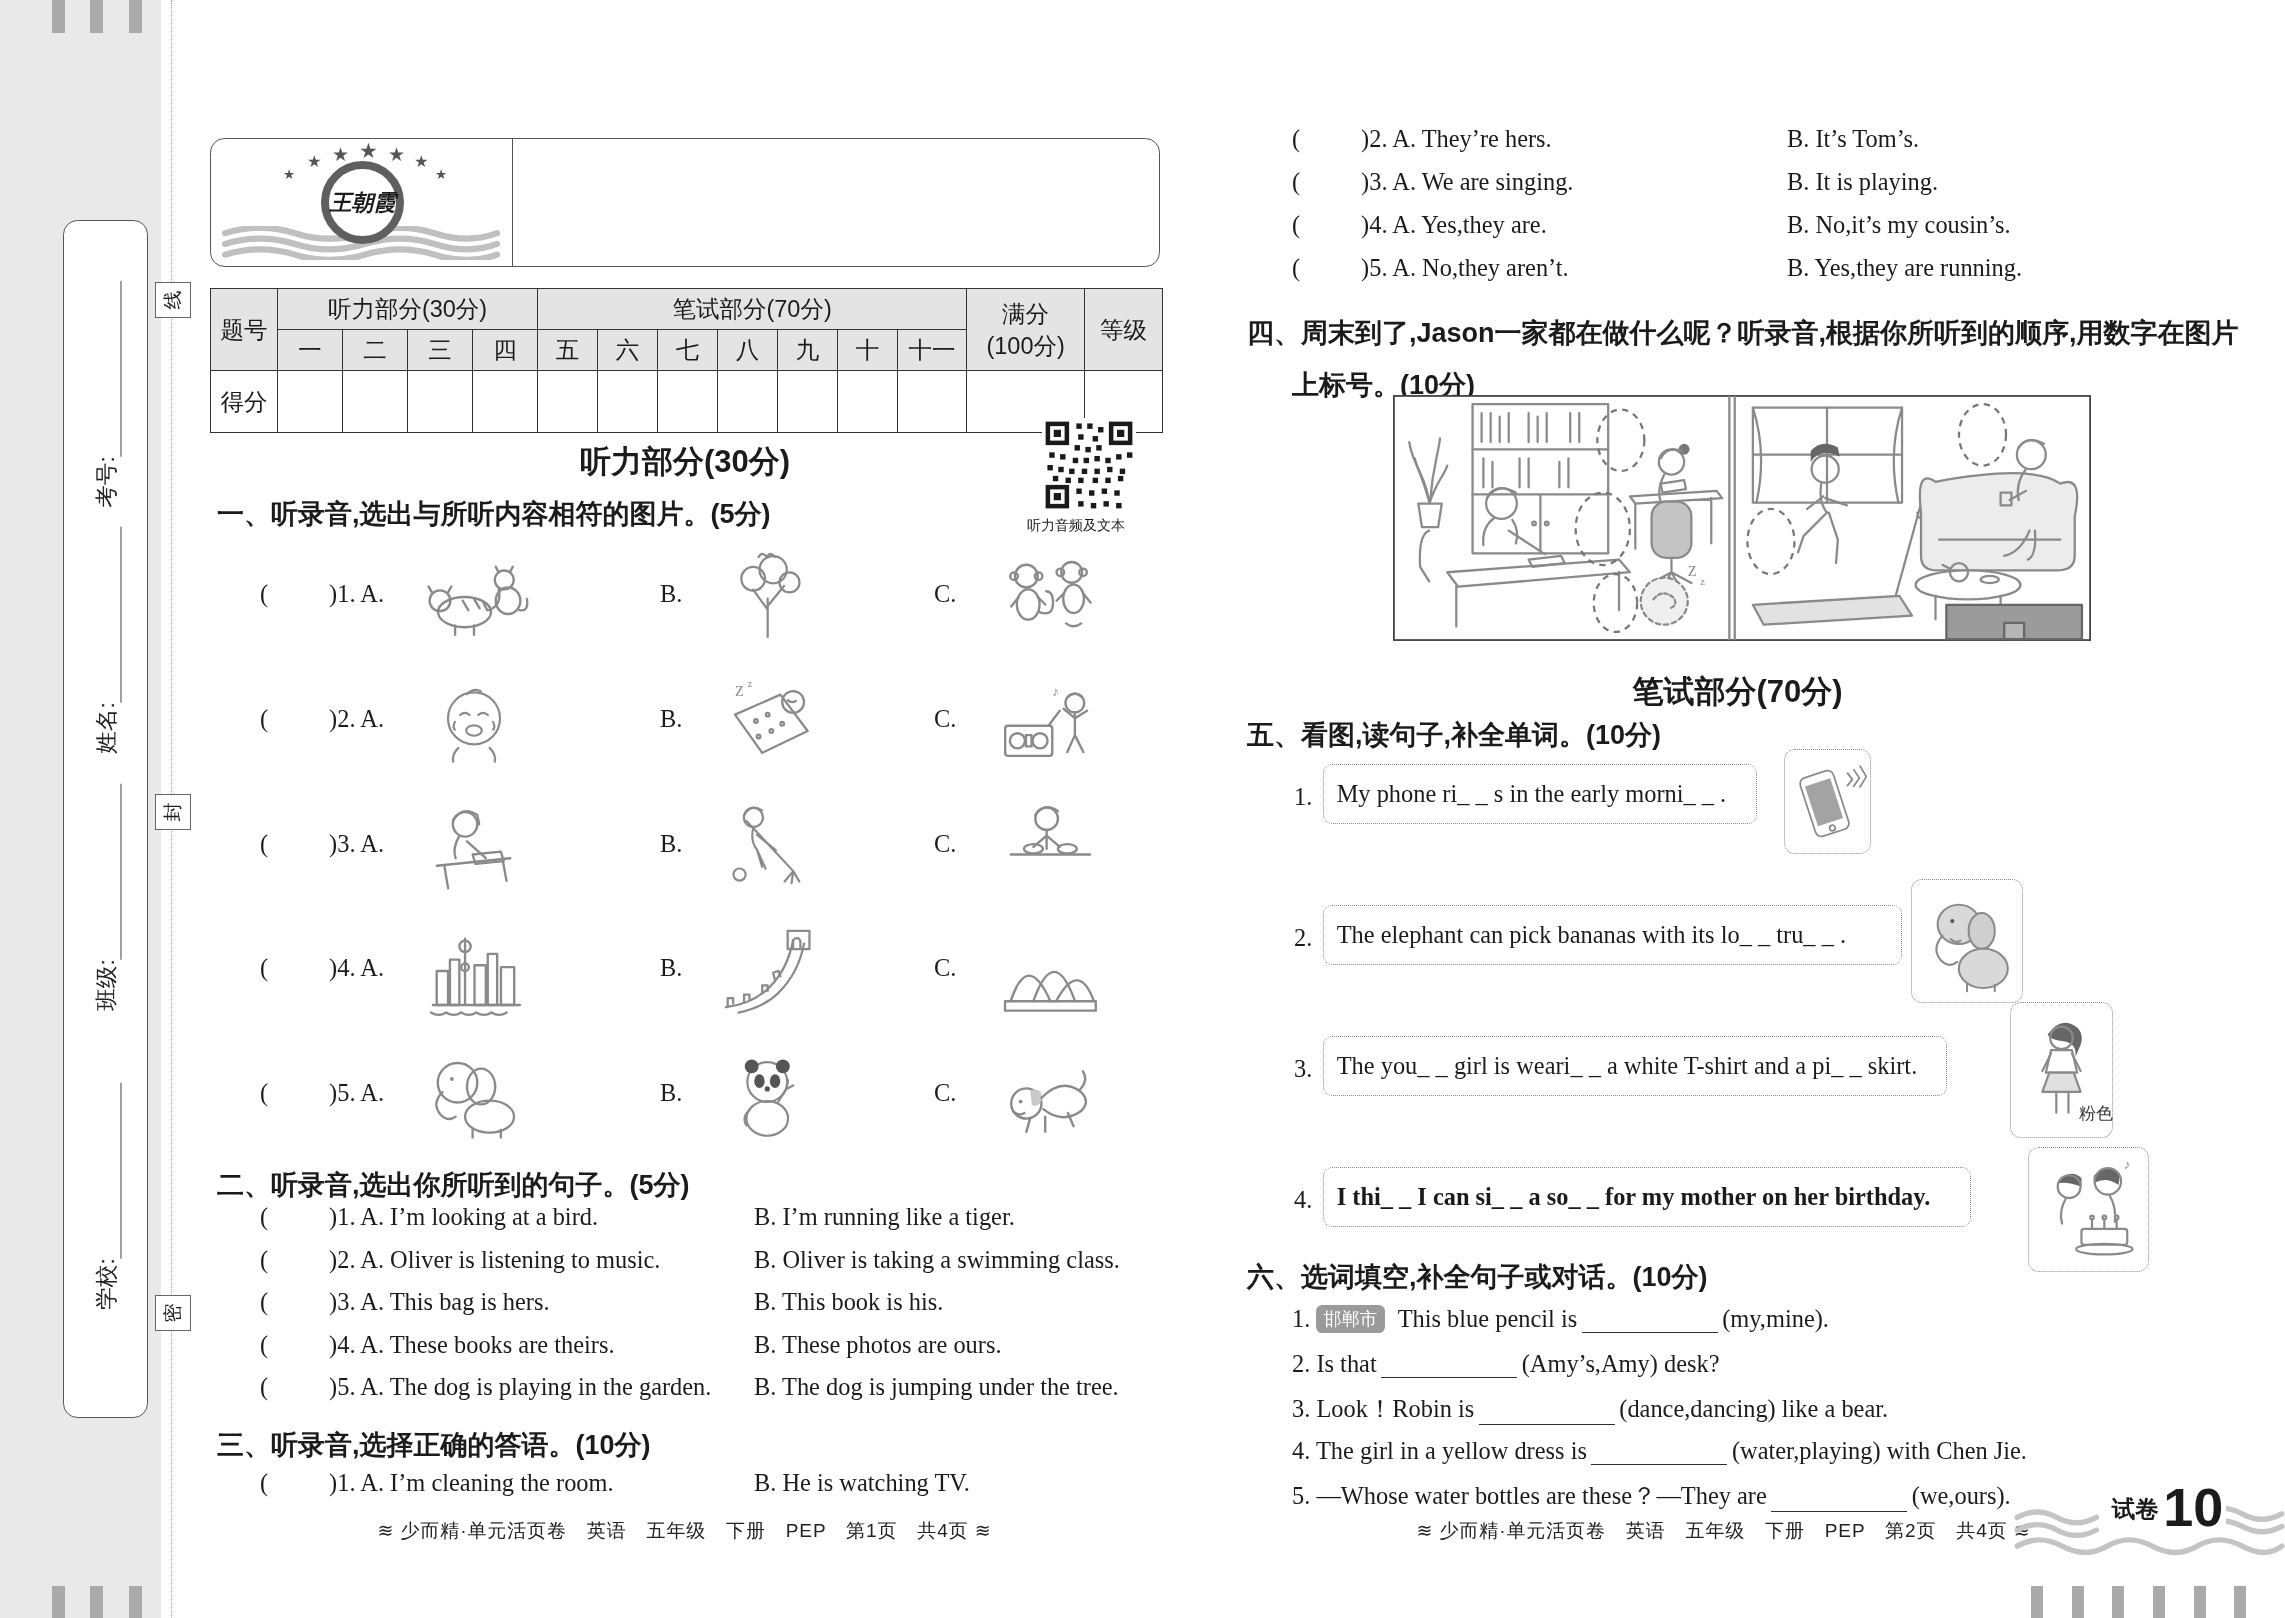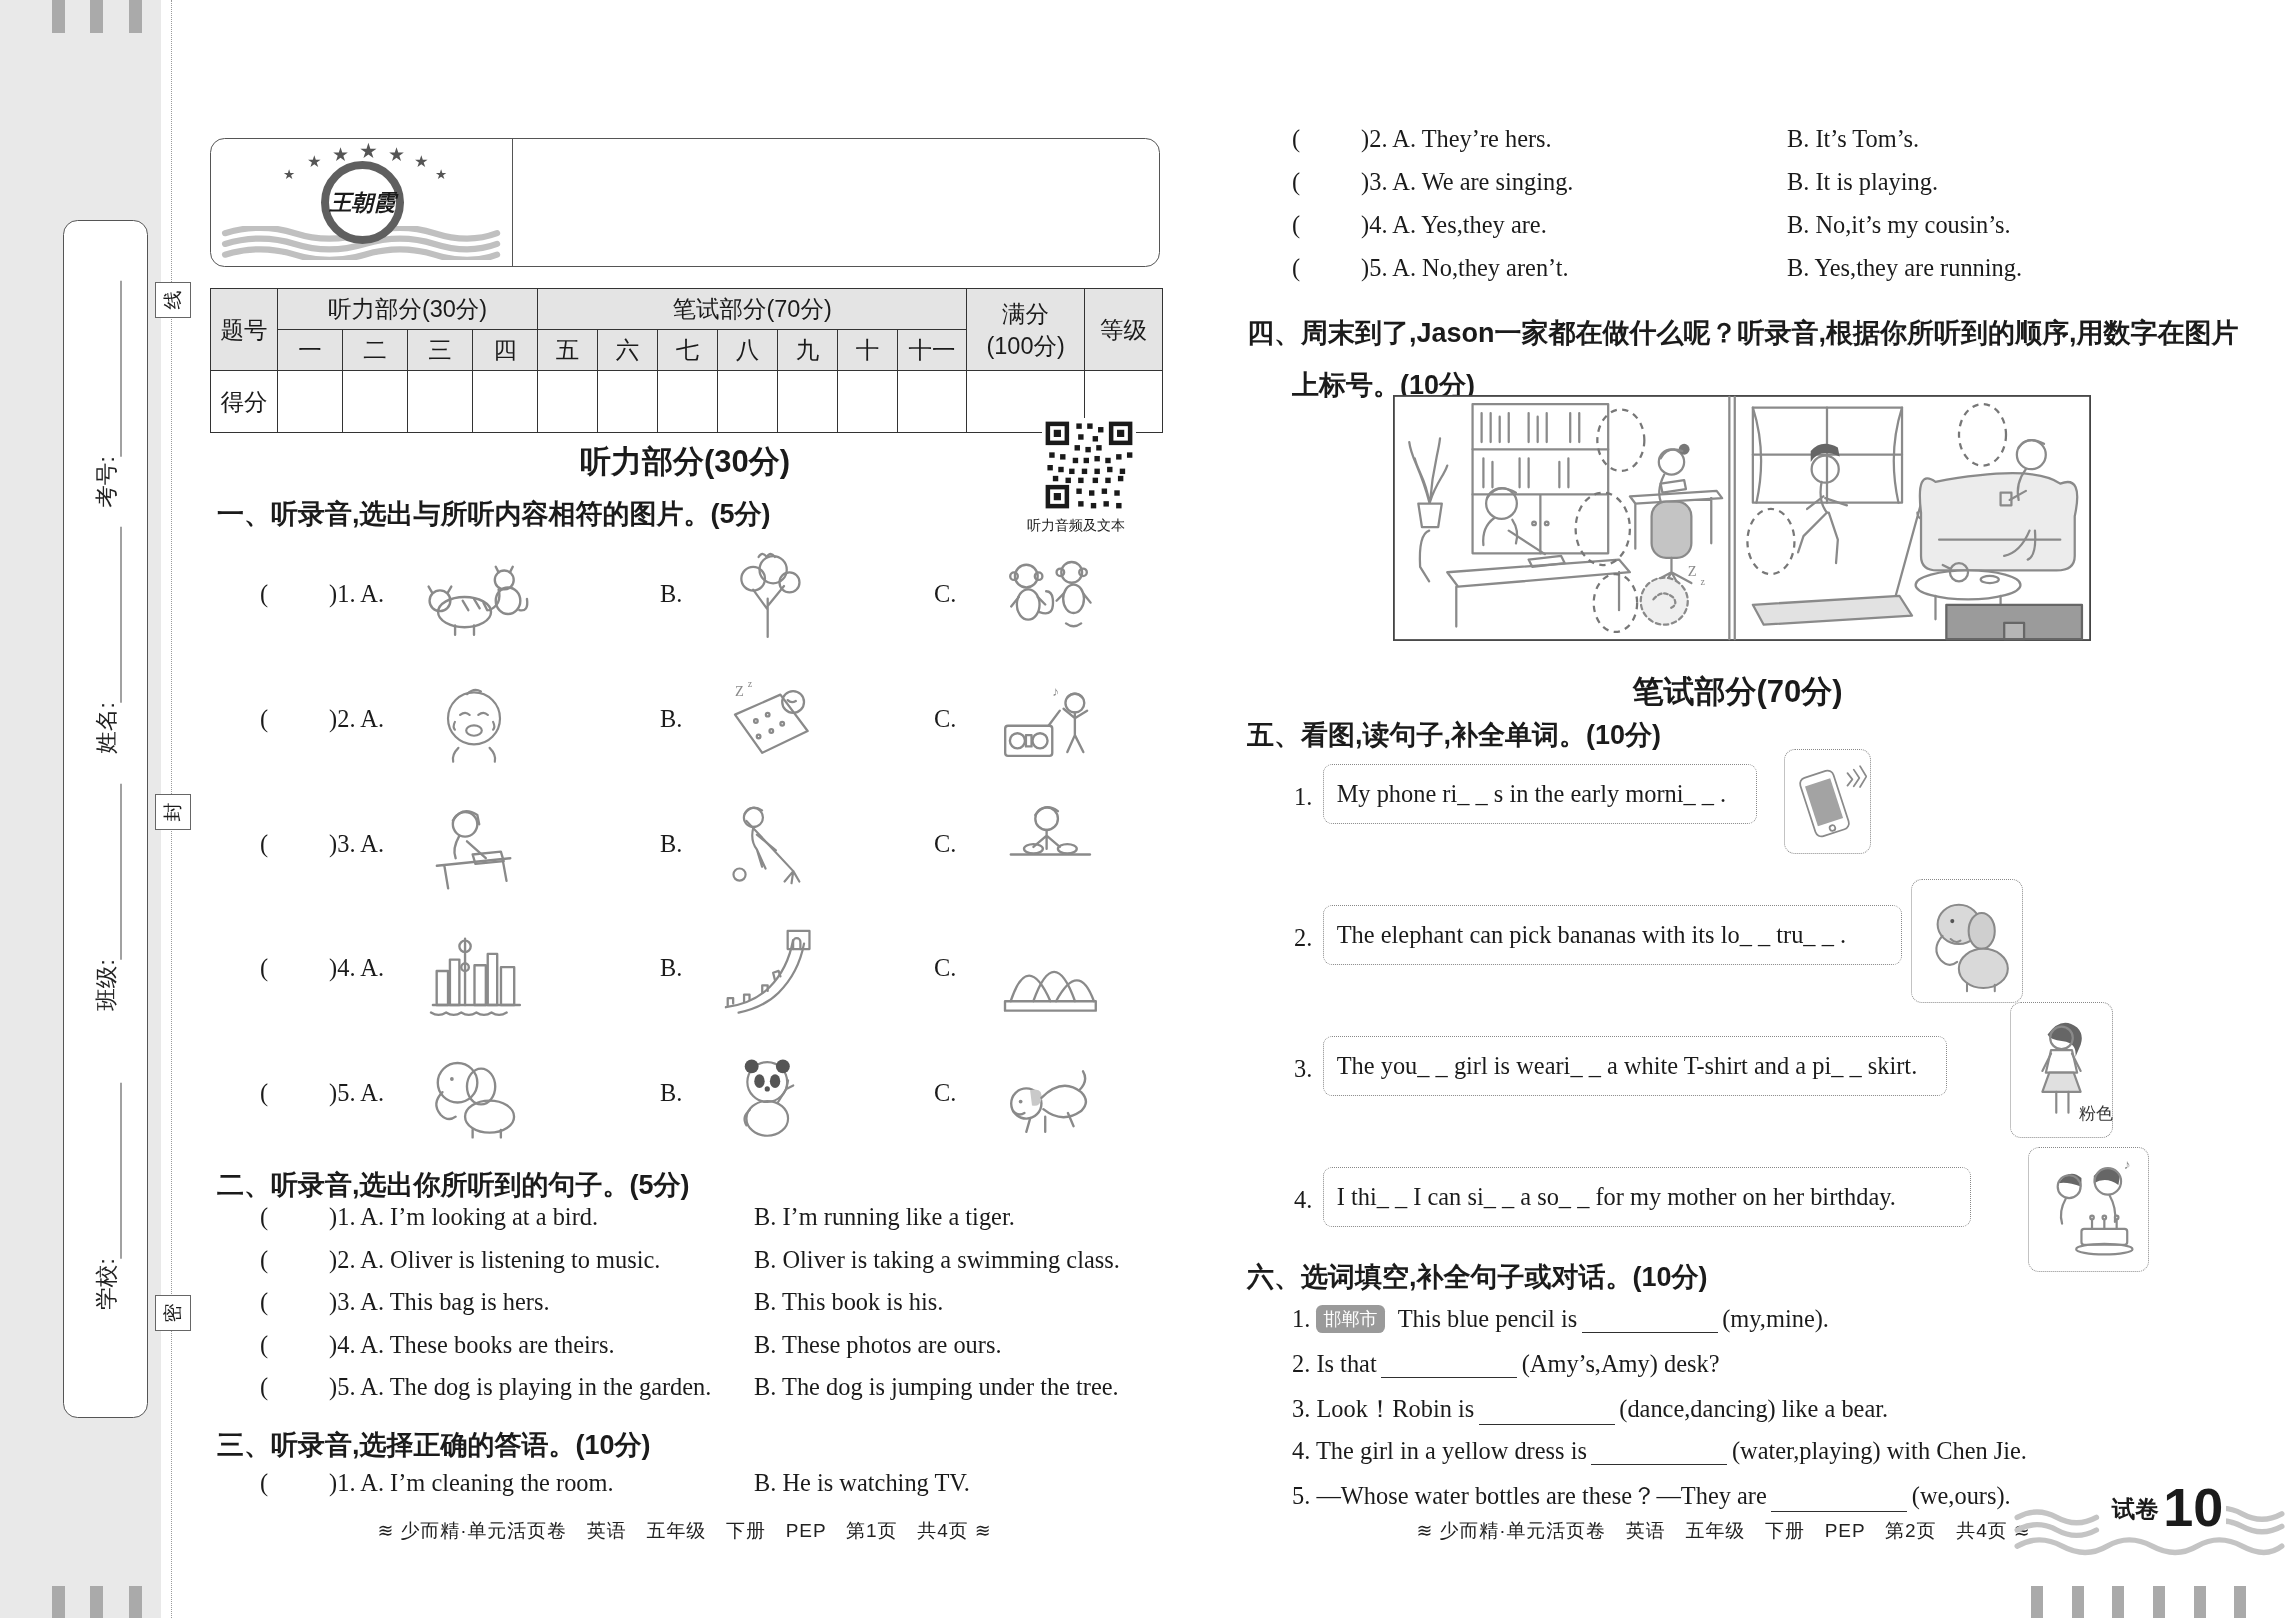--- a/index.html
+++ b/index.html
@@ -603,21 +603,21 @@
         <circle cx="50" cy="30" r="13"></circle>
         <path d="M38,44 h24 l6,26 h-36 z" fill="#fff"></path>
         <path d="M36,70 h28 l8,22 h-44 z" fill="#e0e0e0"></path>
         <path d="M44,92 v24 M58,92 v24 M38,48 l-10,20 M62,48 l10,20"></path>
       </g>
         </svg>
     </div>
     <div class="note" style="left:2079px;top:1102px;">粉色</div>
 
     <div class="t en" style="left:1294px;top:1186px;">4.</div>
-    <div class="dashBox" style="left:1323px;top:1167px;width:648px;height:60px;">
+    <div class="dashBox" style="left:1323px;top:1167px;width:648px;height:60px;font-weight:bold;">
       <span>I thi_ _ I can si_ _ a so_ _ for my mother on her birthday.</span>
     </div>
     <div class="dashImg" style="left:2028px;top:1147px;width:119px;height:123px;">
       <svg width="107" height="110" viewBox="0 0 120 125">
           <g class="sk">
         <path d="M26,32 q12,-18 26,-6 l0,10 q-16,-6 -26,-4 z" fill="#666" stroke="none"></path>
         <circle cx="38" cy="36" r="13"></circle>
         <path d="M66,24 q14,-16 30,-2 l-2,12 q-14,-10 -28,-2 z" fill="#666" stroke="none"></path>
         <circle cx="82" cy="30" r="15"></circle>
         <path d="M34,50 q-8,14 -4,28 M84,46 q8,14 6,30"></path>

